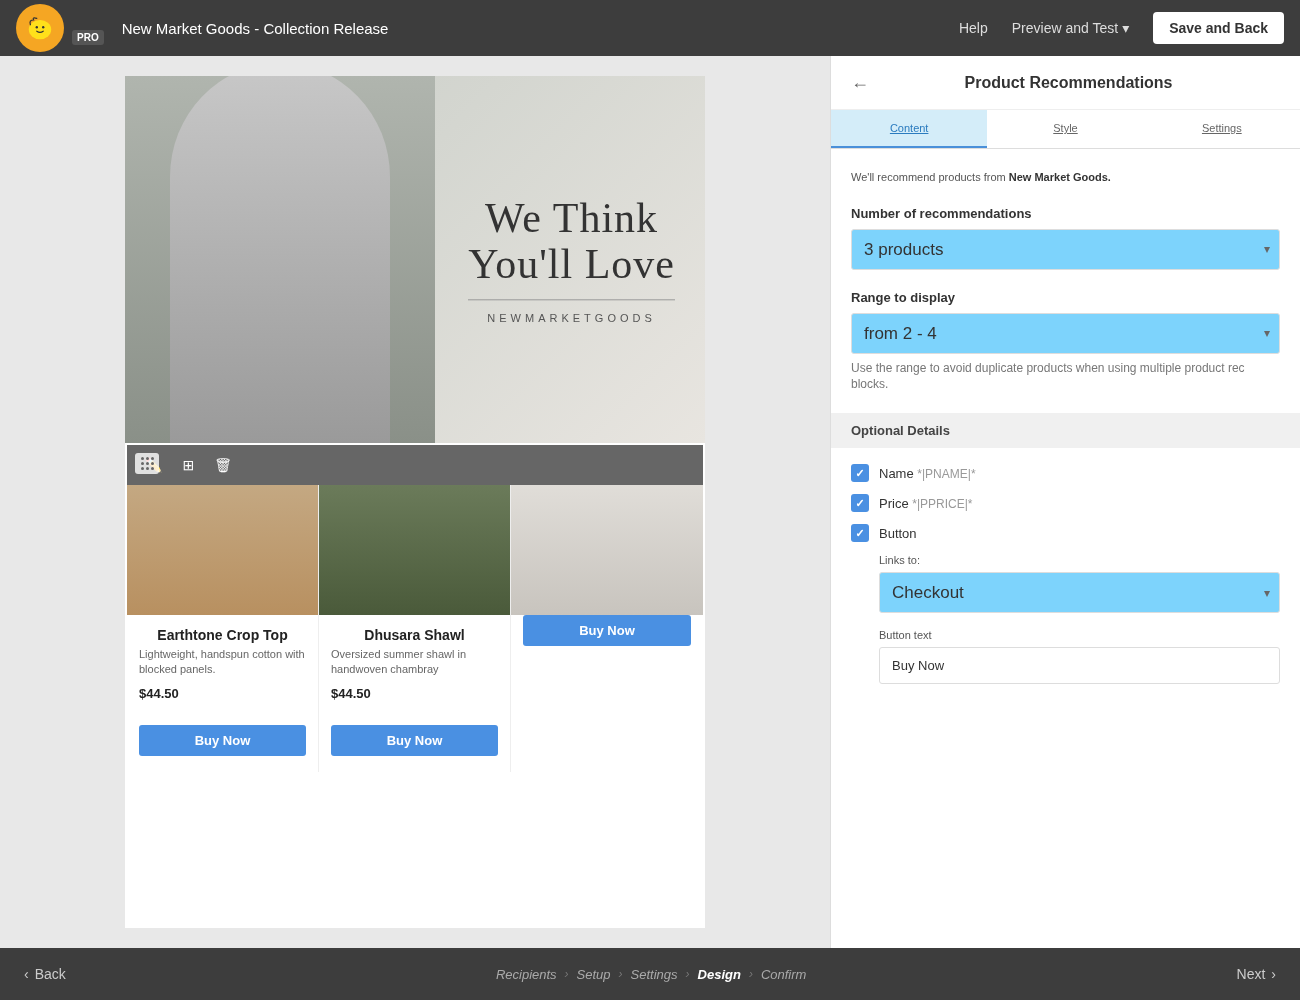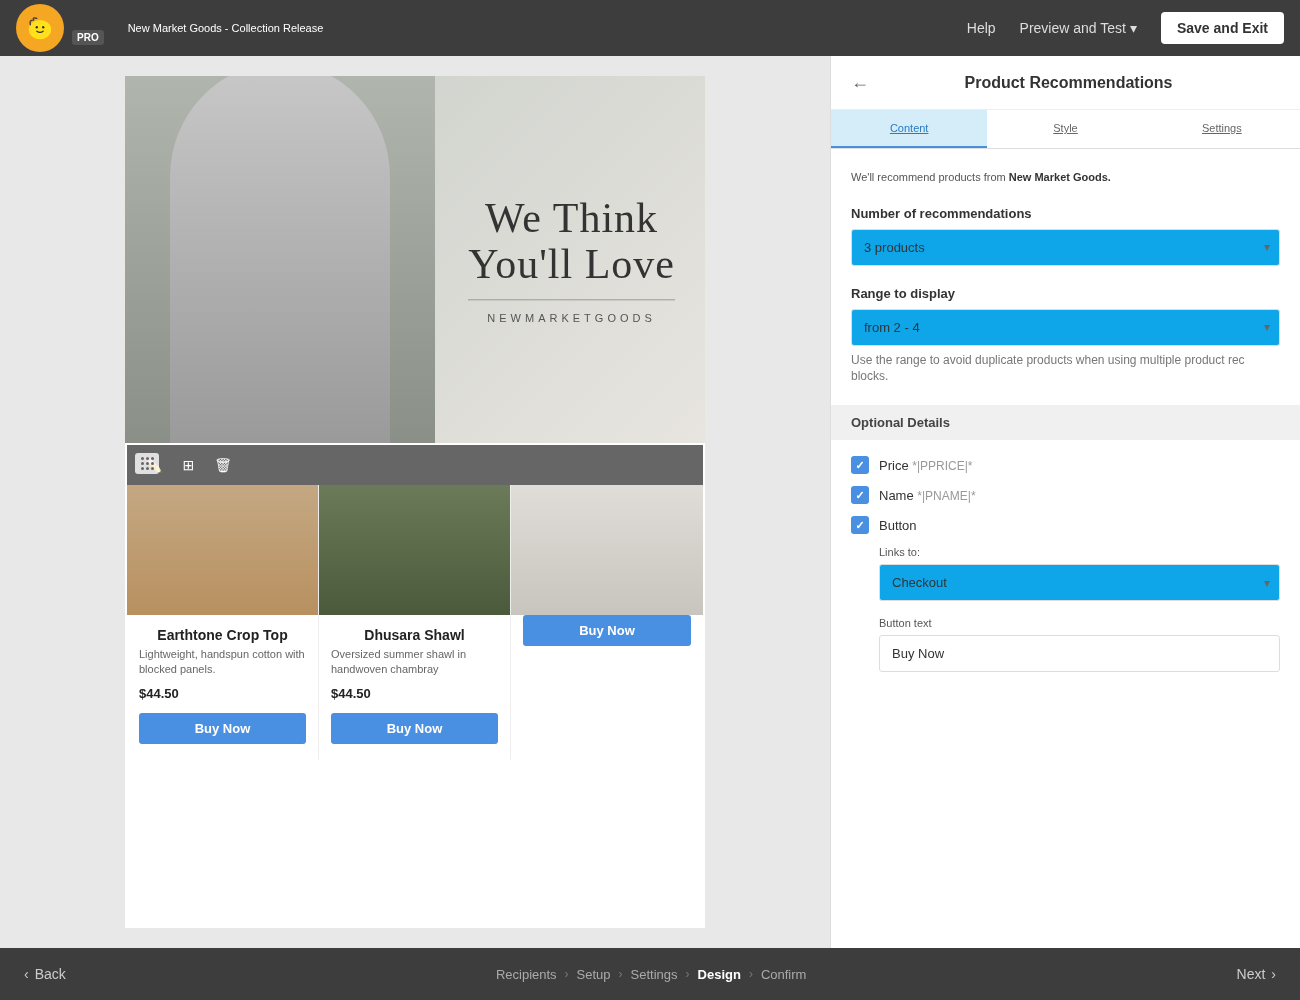--- a/index.html
+++ b/index.html
@@ -3,21 +3,21 @@
   <meta charset="utf-8">
   <style>
     * { box-sizing: border-box; margin: 0; padding: 0; }
     body { font-family: -apple-system, BlinkMacSystemFont, 'Segoe UI', sans-serif; background: #f5f5f5; width: 1300px; height: 1000px; overflow: hidden; display: flex; flex-direction: column; }
 
     
     .topbar { background: #3d3d3d; height: 56px; display: flex; align-items: center; padding: 0 16px; gap: 16px; flex-shrink: 0; }
     .topbar-logo { width: 48px; height: 48px; background: #f5a623; border-radius: 50%; display: flex; align-items: center; justify-content: center; flex-shrink: 0; }
     .topbar-logo svg { width: 32px; height: 32px; }
     .pro-badge { background: #555; color: #fff; font-size: 10px; font-weight: bold; padding: 2px 5px; border-radius: 3px; margin-left: -8px; margin-top: 18px; }
-    .topbar-title { color: #fff; font-size: 11px; flex: 1; margin-left: 8px; }
+    .topbar-title { color: #fff; font-size: 15px; flex: 1; margin-left: 2px; }
     .topbar-actions { display: flex; align-items: center; gap: 24px; }
     .topbar-btn { color: #ddd; font-size: 14px; background: none; border: none; cursor: pointer; display: flex; align-items: center; gap: 4px; }
     .topbar-save { background: #fff; color: #333; font-size: 14px; font-weight: 600; padding: 8px 16px; border-radius: 4px; border: none; cursor: pointer; }
 
     
     .main { display: flex; flex: 1; overflow: hidden; }
 
     
     .canvas { flex: 1; background: #e8e8e8; overflow-y: auto; display: flex; justify-content: center; padding: 20px; }
     .email-container { width: 580px; background: #fff; }
@@ -39,42 +39,42 @@
     .products-grid { display: grid; grid-template-columns: 1fr 1fr 1fr; background: #fff; }
     .product-card { padding: 0; border-right: 1px solid #eee; background: #fff; }
     .product-card:last-child { border-right: none; }
     .product-img { width: 100%; height: 130px; background: #d4c9b8; display: flex; align-items: center; justify-content: center; overflow: hidden; }
     .product-img-1 { background: linear-gradient(180deg, #c4a882 0%, #b89060 100%); }
     .product-img-2 { background: linear-gradient(180deg, #6b7b5a 0%, #4a5a3a 100%); }
     .product-img-3 { background: linear-gradient(180deg, #e0ddd8 0%, #c8c4be 100%); }
     .product-info { padding: 12px 12px 8px; }
     .product-name { font-size: 14px; font-weight: 700; color: #222; margin-bottom: 4px; text-align: center; }
     .product-desc { font-size: 11px; color: #666; line-height: 1.4; margin-bottom: 8px; }
-    .product-price { font-size: 13px; font-weight: 600; color: #222; margin-bottom: 4px; }
+    .product-price { font-size: 13px; font-weight: 600; color: #222; margin-bottom: 16px; }
     .buy-btn { background: #4a90e2; color: #fff; border: none; padding: 8px 20px; border-radius: 3px; font-size: 13px; font-weight: 600; cursor: pointer; width: calc(100% - 24px); margin: 0 12px 16px; display: block; text-align: center; }
 
     
     .right-panel { width: 470px; background: #fff; border-left: 1px solid #ddd; display: flex; flex-direction: column; overflow-y: auto; flex-shrink: 0; }
     .panel-header { display: flex; align-items: center; padding: 16px 20px; border-bottom: 1px solid #eee; gap: 12px; }
     .panel-back { background: none; border: none; cursor: pointer; font-size: 18px; color: #666; }
     .panel-title { font-size: 16px; font-weight: 600; color: #333; flex: 1; text-align: center; padding-right: 24px; }
 
     
     .panel-tabs { display: flex; border-bottom: 1px solid #ddd; }
     .panel-tab { flex: 1; padding: 12px; text-align: center; font-size: 11px; font-weight: 500; cursor: pointer; border: none; background: none; color: #666; border-bottom: 2px solid transparent; text-decoration: underline; }
     .panel-tab.active { background: #d4edf9; color: #2a7bbf; border-bottom: 2px solid #4a90d9; }
 
     .panel-body { padding: 20px; flex: 1; }
     .info-text { font-size: 11px; color: #555; line-height: 1.5; margin-bottom: 20px; }
     .info-text strong { font-weight: 700; color: #333; }
 
     .field-group { margin-bottom: 20px; }
     .field-label { font-size: 13px; font-weight: 600; color: #333; margin-bottom: 8px; display: block; }
     .select-wrapper { position: relative; }
-    .select-field { width: 100%; padding: 10px 32px 10px 12px; border: 1px solid #ddd; border-radius: 3px; font-size: 13px; background: #0ea5e9; appearance: none; color: #333; cursor: pointer; }
+    .select-field { width: 100%; padding: 10px 32px 10px 12px; border: 1px solid #ddd; border-radius: 3px; font-size: 17px; background: #7dd3fc; appearance: none; color: #333; cursor: pointer; }
     .select-arrow { position: absolute; right: 10px; top: 50%; transform: translateY(-50%); pointer-events: none; color: #666; font-size: 12px; }
 
     .help-text { font-size: 12px; color: #777; line-height: 1.4; margin-top: 6px; }
 
     .section-divider { background: #f0f0f0; margin: 8px -20px; padding: 10px 20px; font-size: 13px; font-weight: 600; color: #444; margin-bottom: 16px; }
 
     .optional-section { margin-bottom: 20px; }
 
     .checkbox-row { display: flex; align-items: center; gap: 10px; margin-bottom: 12px; }
     .checkbox-blue { width: 18px; height: 18px; background: #4a90e2; border-radius: 3px; display: flex; align-items: center; justify-content: center; flex-shrink: 0; cursor: pointer; }
@@ -83,21 +83,21 @@
     .checkbox-tag { color: #999; font-size: 12px; }
 
     .sub-field { padding-left: 28px; margin-bottom: 16px; }
     .sub-field-label { font-size: 11px; color: #555; margin-bottom: 6px; display: block; }
 
     .text-input { width: 100%; padding: 10px 12px; border: 1px solid #ddd; border-radius: 3px; font-size: 13px; color: #333; background: #fff; }
 
     
     .bottom-nav { background: #3d3d3d; height: 52px; display: flex; align-items: center; padding: 0 24px; flex-shrink: 0; }
     .back-btn { color: #ccc; font-size: 14px; background: none; border: none; cursor: pointer; display: flex; align-items: center; gap: 6px; }
-    .breadcrumbs { flex: 1; display: flex; align-items: center; justify-content: center; gap: 8px; }
+    .breadcrumbs { flex: 1; display: flex; align-items: center; justify-content: center; gap: 8px; font-style: italic; }
     .breadcrumb-item { color: #aaa; font-size: 13px; }
     .breadcrumb-item.active { color: #fff; font-weight: 600; }
     .breadcrumb-sep { color: #777; font-size: 12px; }
     .next-btn { color: #ccc; font-size: 14px; background: none; border: none; cursor: pointer; display: flex; align-items: center; gap: 6px; }
   </style>
 </head>
 <body>
 
 <div class="topbar">
   <div class="topbar-logo">
@@ -111,21 +111,21 @@
     </svg>
   </div>
   <span class="pro-badge">PRO</span>
   <span class="topbar-title">New Market Goods - Collection Release</span>
   <div class="topbar-actions">
     <button class="topbar-btn">Help</button>
     <button class="topbar-btn">
       <span>Preview and Test</span>
       <span>▾</span>
     </button>
-    <button class="topbar-save">Save and Exit</button>
+    <button class="topbar-save">Save and Back</button>
   </div>
 </div>
 
 <div class="main">
 
   <div class="canvas">
     <div class="email-container">
 
       <div class="hero">
         <div class="hero-figure">
@@ -229,29 +229,29 @@
         </div>
         <p class="help-text">Use the range to avoid duplicate products when using multiple product rec blocks.</p>
       </div>
 
       <div class="section-divider" style="margin-left:-20px;margin-right:-20px;padding-left:20px;padding-right:20px;">Optional Details</div>
 
       <div class="optional-section">
         <div class="checkbox-row">
           <div class="checkbox-blue"></div>
           <span class="checkbox-label">
-            <span>Price</span>
-            <span class="checkbox-tag"> <span>*|PPRICE|*</span></span>
+            <span>Name</span>
+            <span class="checkbox-tag"> <span>*|PNAME|*</span></span>
           </span>
         </div>
         <div class="checkbox-row">
           <div class="checkbox-blue"></div>
           <span class="checkbox-label">
-            <span>Name</span>
-            <span class="checkbox-tag"> <span>*|PNAME|*</span></span>
+            <span>Price</span>
+            <span class="checkbox-tag"> <span>*|PPRICE|*</span></span>
           </span>
         </div>
         <div class="checkbox-row">
           <div class="checkbox-blue"></div>
           <span class="checkbox-label">Button</span>
         </div>
 
         <div class="sub-field">
           <label class="sub-field-label">Links to:</label>
           <div class="select-wrapper">

